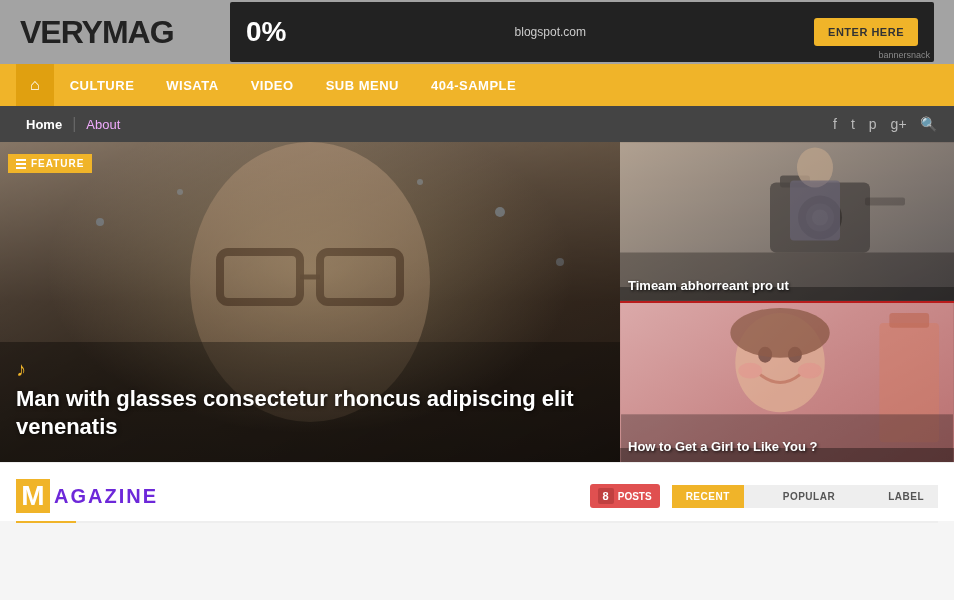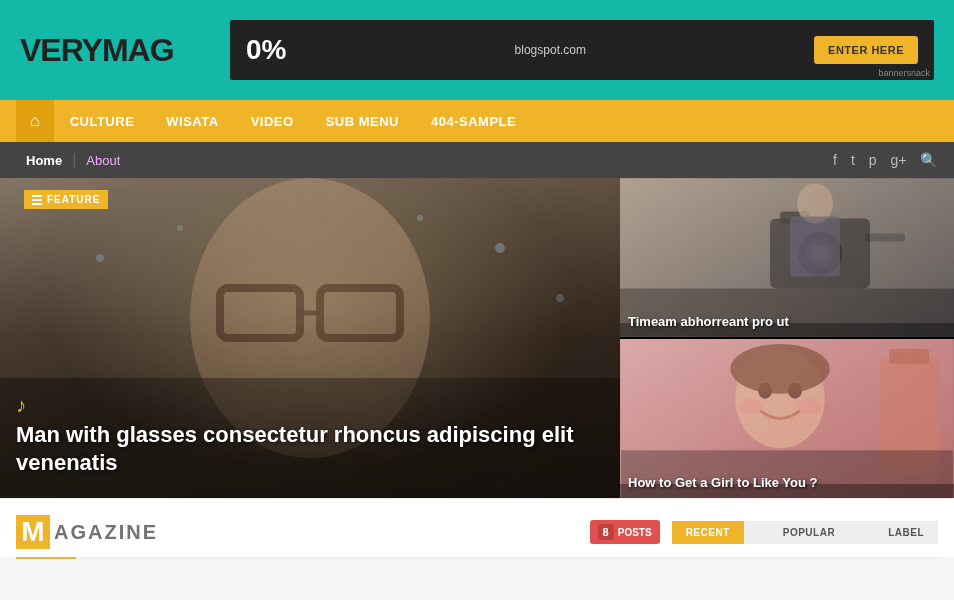--- a/index.html
+++ b/index.html
@@ -1,25 +1,25 @@
 <!DOCTYPE html>
 <html><head>
   <meta charset="utf-8">
   <style>
     * { margin: 0; padding: 0; box-sizing: border-box; }
     body { font-family: Arial, sans-serif; background: #f5f5f5; width: 954px; overflow-x: hidden; }
 
     
     .header {
-      background: #14b8a6;
+      background: #a3a3a3;
       display: flex;
       align-items: center;
       padding: 10px 20px;
       gap: 30px;
-      height: 100px;
+      height: 64px;
     }
     .logo {
       font-size: 32px;
       font-weight: 900;
       color: #222;
       letter-spacing: -1px;
       min-width: 180px;
     }
     .ad-banner {
       flex: 1;
@@ -157,21 +157,21 @@
     .hero-photo-sim {
       position: absolute;
       top: 0; left: 0; right: 0; bottom: 0;
       background: 
         radial-gradient(ellipse at 50% 40%, rgba(180,160,120,0.6) 0%, transparent 60%),
         linear-gradient(180deg, #6a5a4a 0%, #2a2018 50%, #1a1510 100%);
     }
     .feature-badge {
       position: absolute;
       top: 12px;
-      left: 24px;
+      left: 8px;
       background: #f0b429;
       color: #fff;
       font-size: 10px;
       font-weight: 700;
       padding: 4px 8px;
       display: flex;
       align-items: center;
       gap: 5px;
       letter-spacing: 1px;
     }
@@ -208,21 +208,21 @@
     .hero-side {
       flex: 1;
       display: flex;
       flex-direction: column;
     }
     .hero-side-top {
       flex: 1;
       position: relative;
       overflow: hidden;
       background: #888;
-      border-bottom: 2px solid #000000;
+      border-bottom: 2px solid #b91c1c;
     }
     .hero-side-bottom {
       flex: 1;
       position: relative;
       overflow: hidden;
       background: #c88;
     }
     .side-bg-top {
       width: 100%;
       height: 100%;
@@ -274,21 +274,21 @@
       width: 34px;
       height: 34px;
       display: flex;
       align-items: center;
       justify-content: center;
       margin-right: 4px;
     }
     .mag-title-text {
       font-size: 20px;
       font-weight: 700;
-      color: #737373;
+      color: #6d28d9;
       letter-spacing: 2px;
     }
     .mag-controls {
       display: flex;
       align-items: center;
       gap: 12px;
     }
     .posts-badge {
       background: #e05050;
       color: #fff;

